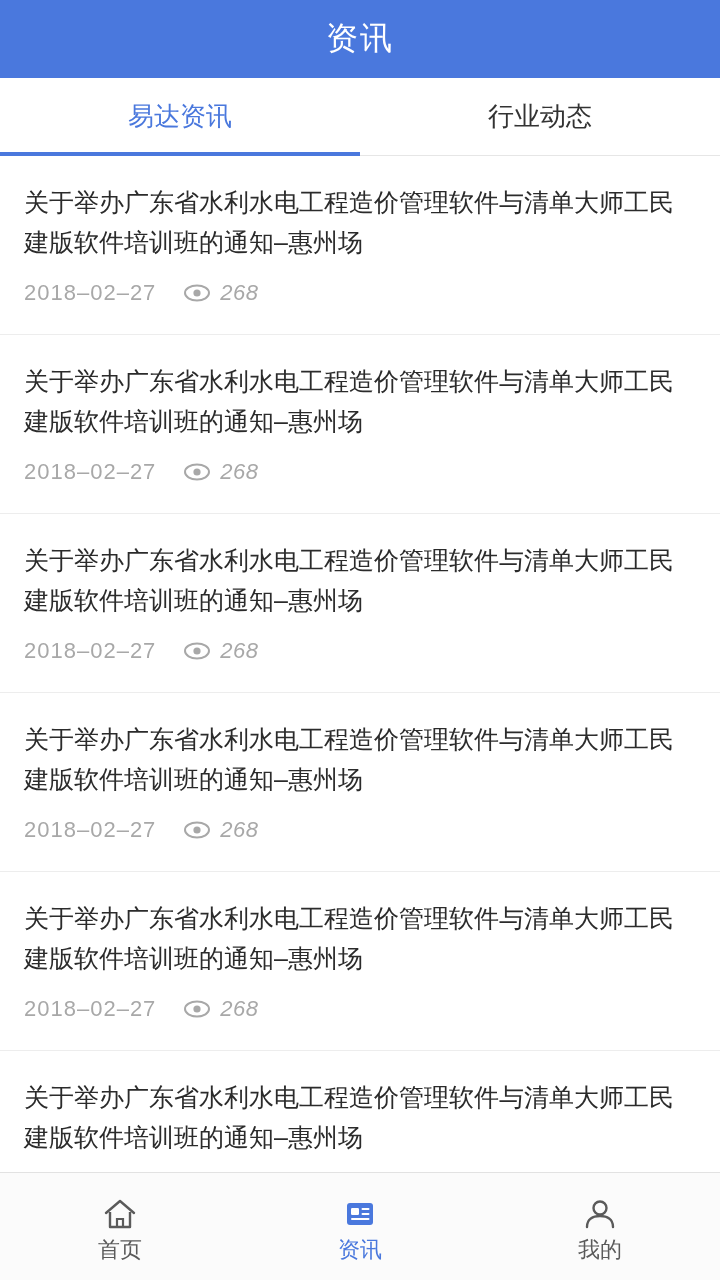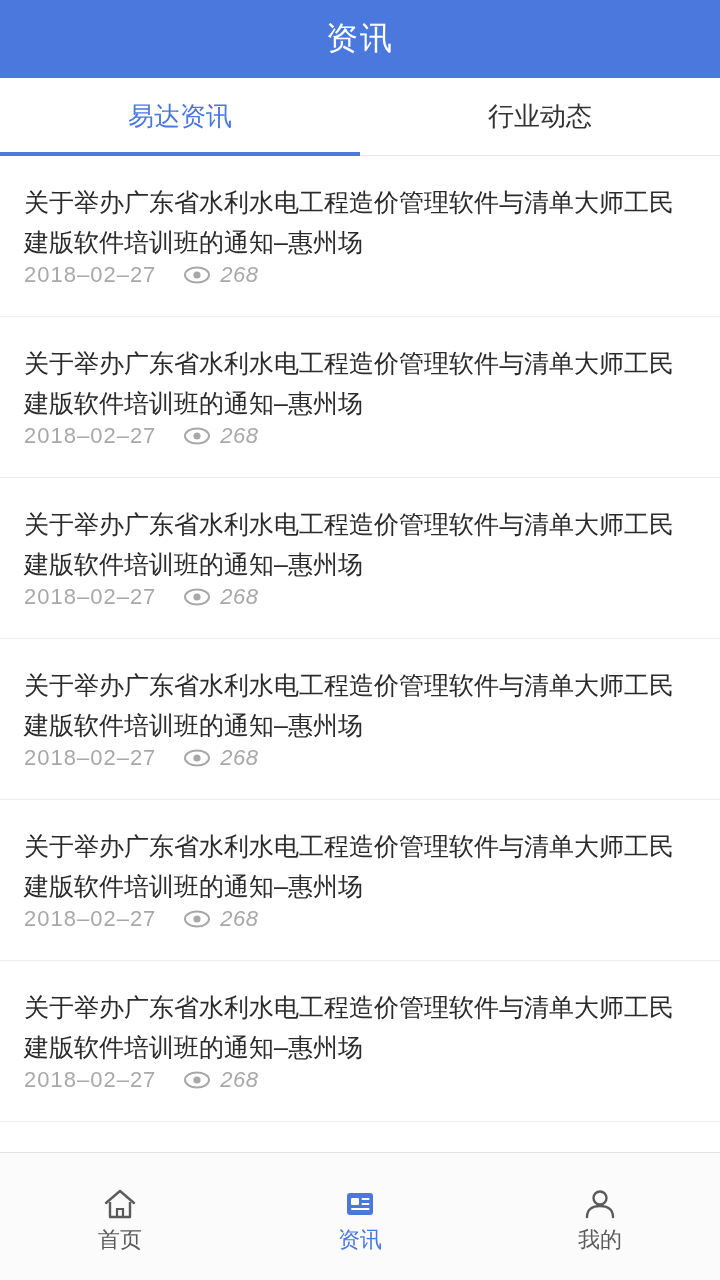--- a/index.html
+++ b/index.html
@@ -75,20 +75,21 @@
     padding: 26px 24px 28px 24px;
     border-bottom: 1px solid #ededed;
   }
   .item-title {
     font-size: 25px;
     line-height: 40px;
     color: #2b2b2b;
     letter-spacing: 0px;
   }
   .item-meta {
+    margin-top: 18px;
     display: flex;
     align-items: center;
     color: #a8a8a8;
     font-size: 22px;
   }
   .item-date {
     letter-spacing: 1px;
   }
   .eye-icon {
     width: 26px;
@@ -98,21 +99,21 @@
     display: inline-flex;
     align-items: center;
     justify-content: center;
   }
   .eye-icon svg { display: block; }
   .item-views { letter-spacing: 0.5px; font-style: italic; }
 
   
   .bottom-nav {
     flex: 0 0 auto;
-    height: 128px;
+    height: 108px;
     border-top: 1px solid #e2e2e2;
     background: #fbfbfb;
     display: flex;
   }
   .nav-item {
     flex: 1 1 25%;
     display: flex;
     flex-direction: column;
     align-items: center;
     justify-content: center;

